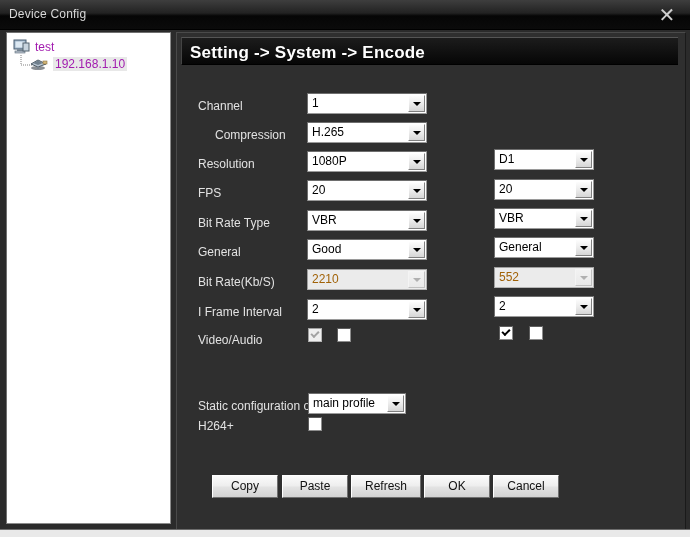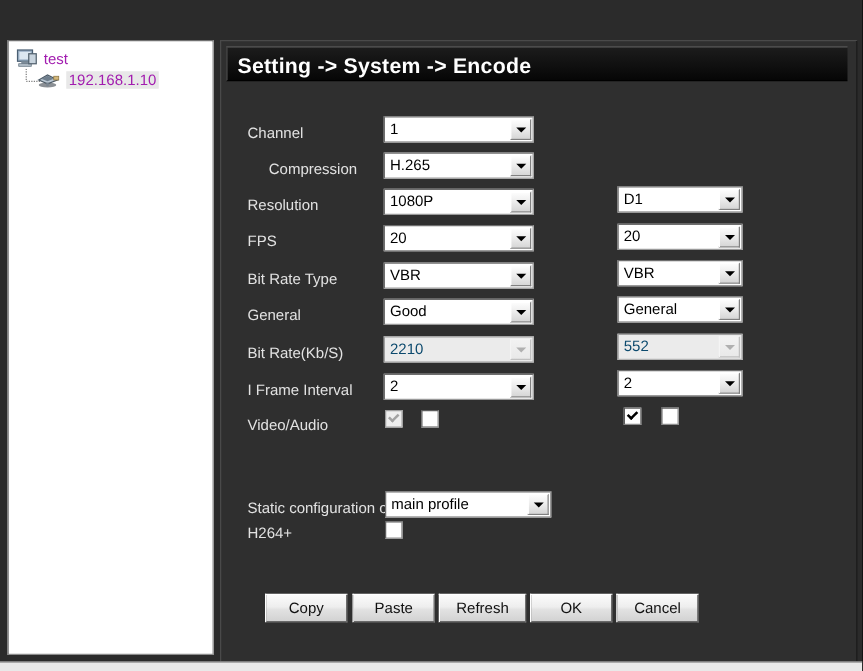--- a/index.html
+++ b/index.html
@@ -157,21 +157,21 @@
     border-left: 4px solid transparent;
     border-right: 4px solid transparent;
     border-top: 4px solid #000;
   }
   .sel.disabled {
     background: #ebebeb;
     border-color: #b4b4b4;
     border-top-color: #a0a0a0;
     border-left-color: #a0a0a0;
   }
-  .sel.disabled .val { color: #0c4a6e; }
+  .sel.disabled .val { color: #a16207; }
   .sel.disabled .arrow-btn {
     background: linear-gradient(to bottom, #f2f2f2 0%, #e9e9e9 100%);
     border-color: #f4f4f4;
     border-right-color: #c0c0c0;
     border-bottom-color: #c0c0c0;
   }
   .sel.disabled .arrow-btn::after { border-top-color: #b0b0b0; }
 
   
   .cb {
@@ -226,20 +226,24 @@
     width: 690px; height: 7px;
     background: #e9e9e9;
     border-top: 1px solid #6c6c6c;
   }
 </style>
 </head>
 <body>
 
 <div class="app-window">
 
+  <div class="titlebar">
+    <div class="titlebar-text">Device Config</div>
+    <div class="close-btn">✕</div>
+  </div>
 
   <div class="tree-panel">
     <svg class="tree-lines" viewBox="0 0 14 14">
       <line x1="1" y1="0" x2="1" y2="10" stroke="#808080" stroke-dasharray="1,1" stroke-width="1"></line>
       <line x1="1" y1="10" x2="13" y2="10" stroke="#808080" stroke-dasharray="1,1" stroke-width="1"></line>
     </svg>
 
     <div class="tree-node tree-root">
       <span class="ico-pc">
         <svg width="17" height="15" viewBox="0 0 17 15">
@@ -345,21 +349,21 @@
       <span class="arrow-btn"></span>
     </div>
 
     <div class="form-label" style="left:21px; top:300px;">Video/Audio</div>
     <div class="cb disabled checked" style="left:131px; top:295px;"></div>
     <div class="cb" style="left:160px; top:295px;"></div>
     <div class="cb checked" style="left:322px; top:293px;"></div>
     <div class="cb" style="left:352px; top:293px;"></div>
 
     <div class="form-label" style="left:21px; top:366px;">Static configuration of</div>
-    <div class="sel" style="left:131px; top:360px; width:133px;">
+    <div class="sel" style="left:131px; top:360px; width:98px;">
       <span class="val">main profile</span>
       <span class="arrow-btn"></span>
     </div>
 
     <div class="form-label" style="left:21px; top:386px;">H264+</div>
     <div class="cb" style="left:131px; top:384px;"></div>
 
     <div class="btn" style="left:105px; top:442px; width:66px;">Paste</div>
     <div class="btn" style="left:35px; top:442px; width:66px;">Copy</div>
     <div class="btn" style="left:174px; top:442px; width:70px;">Refresh</div>

